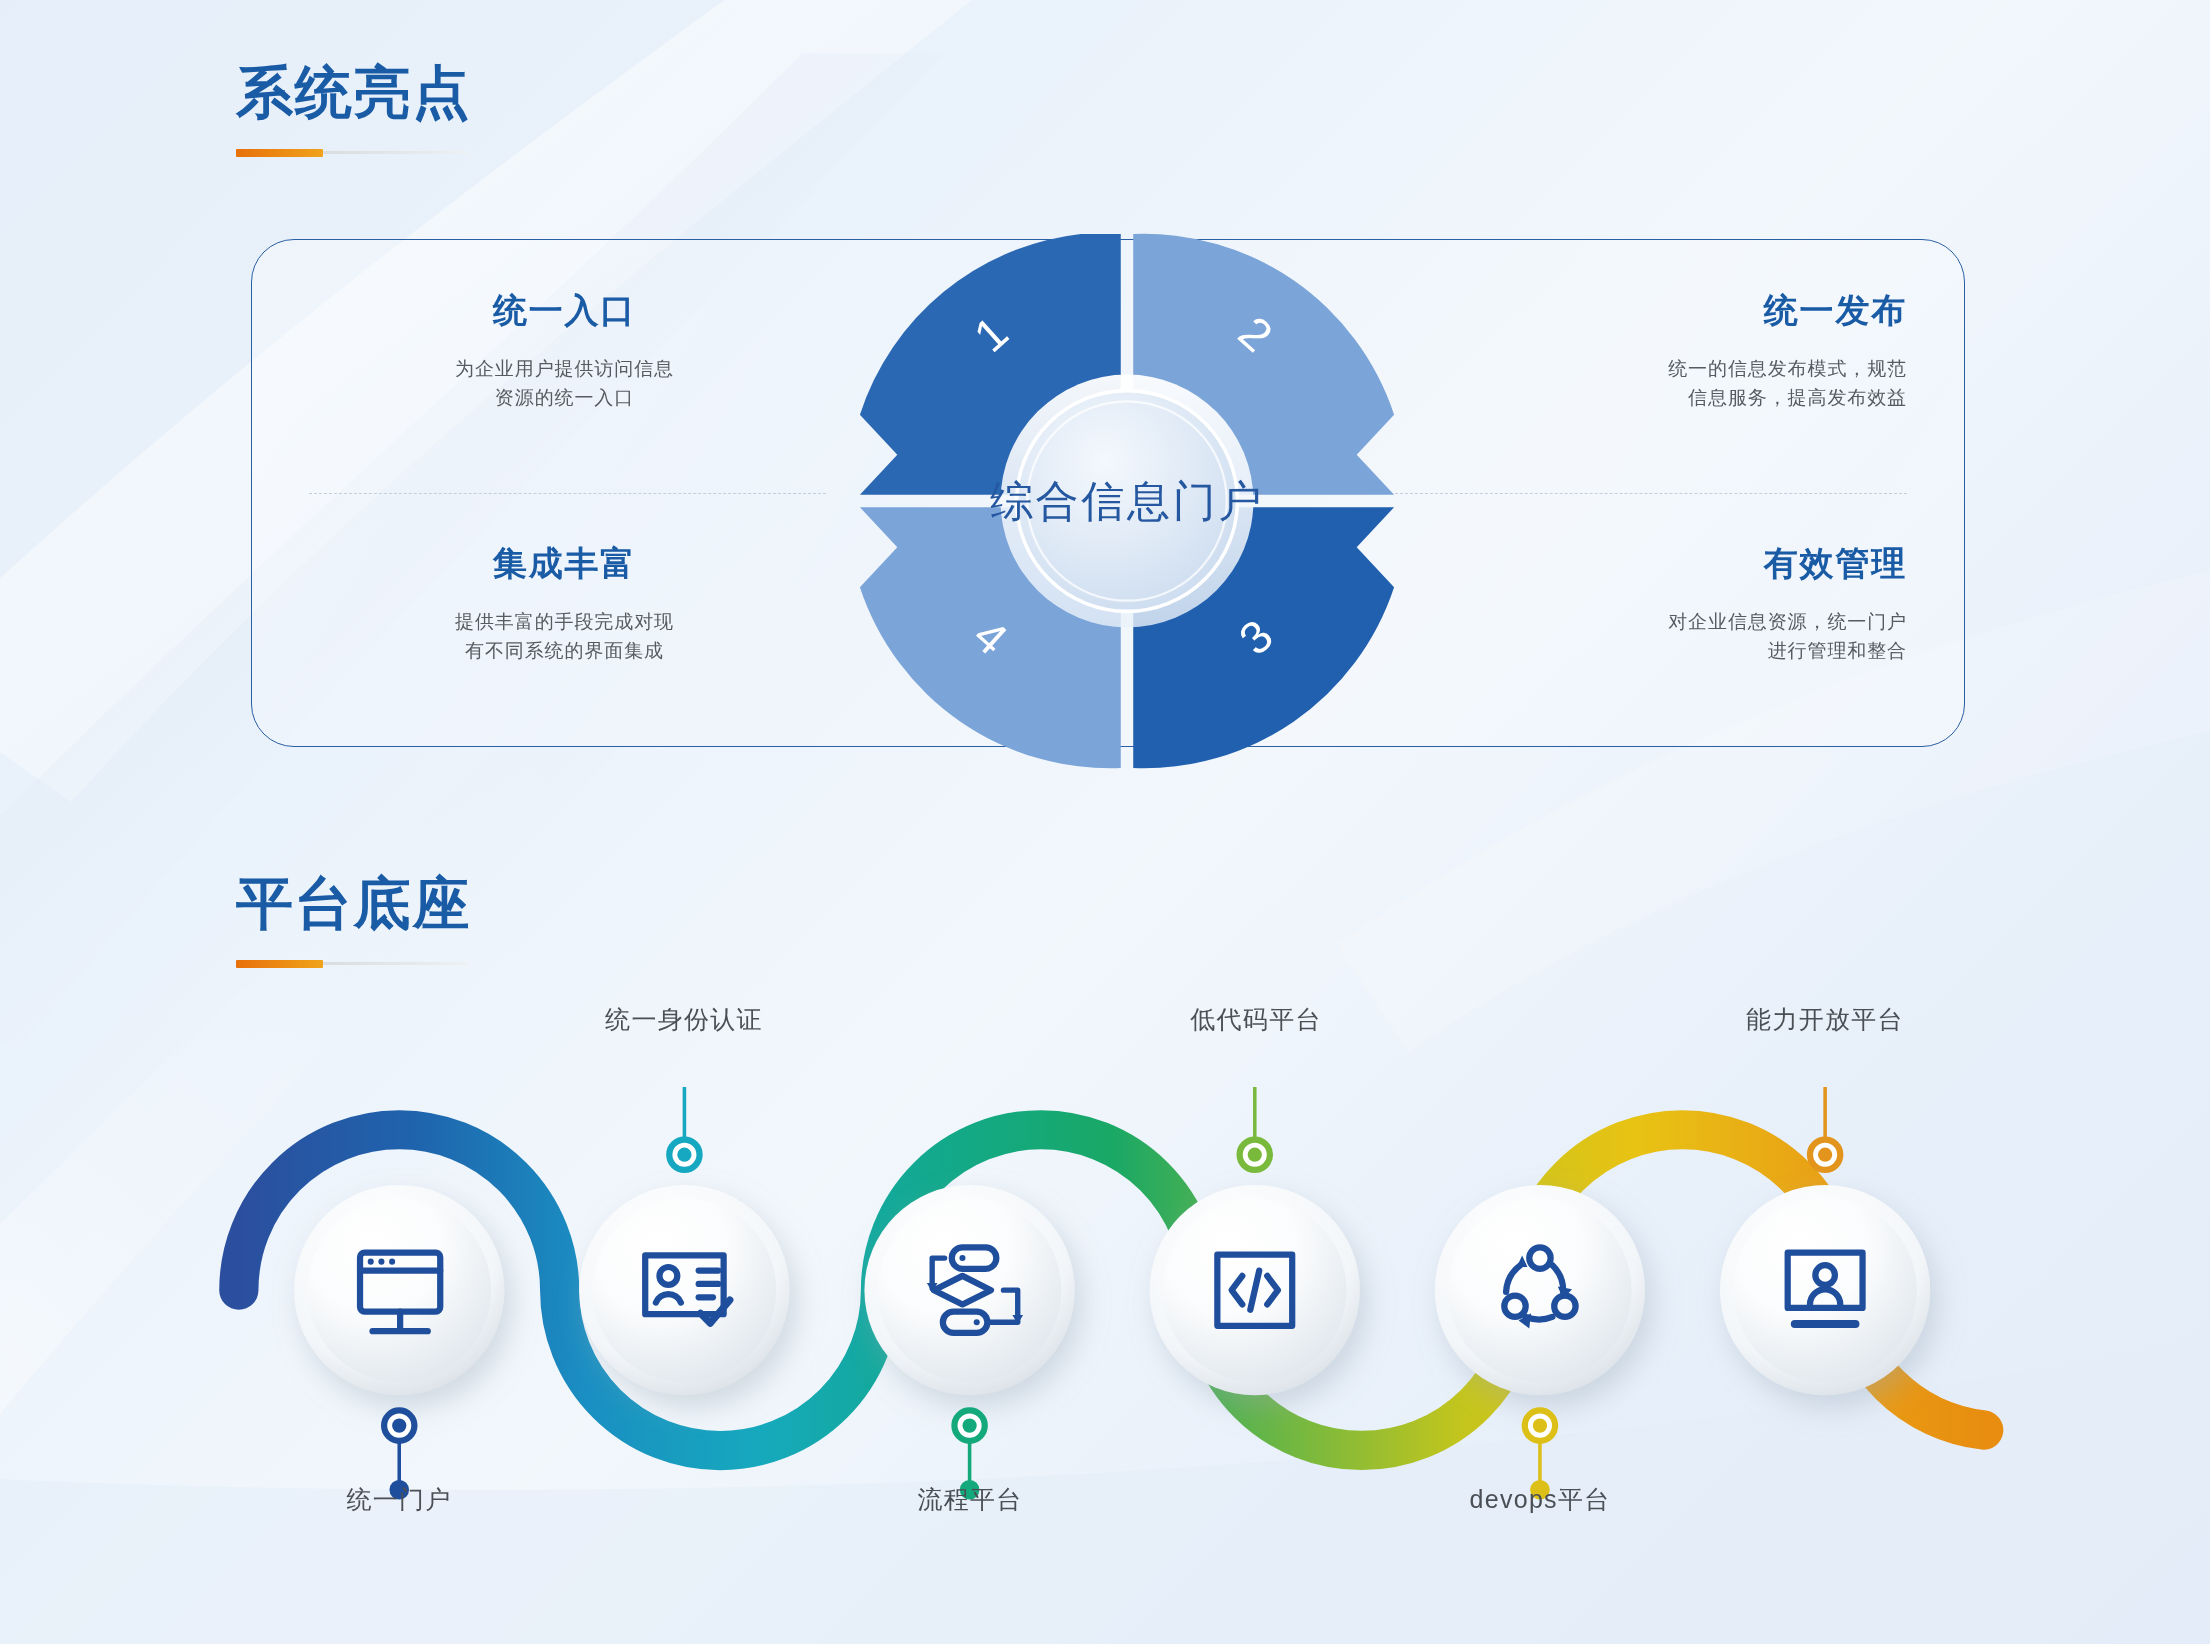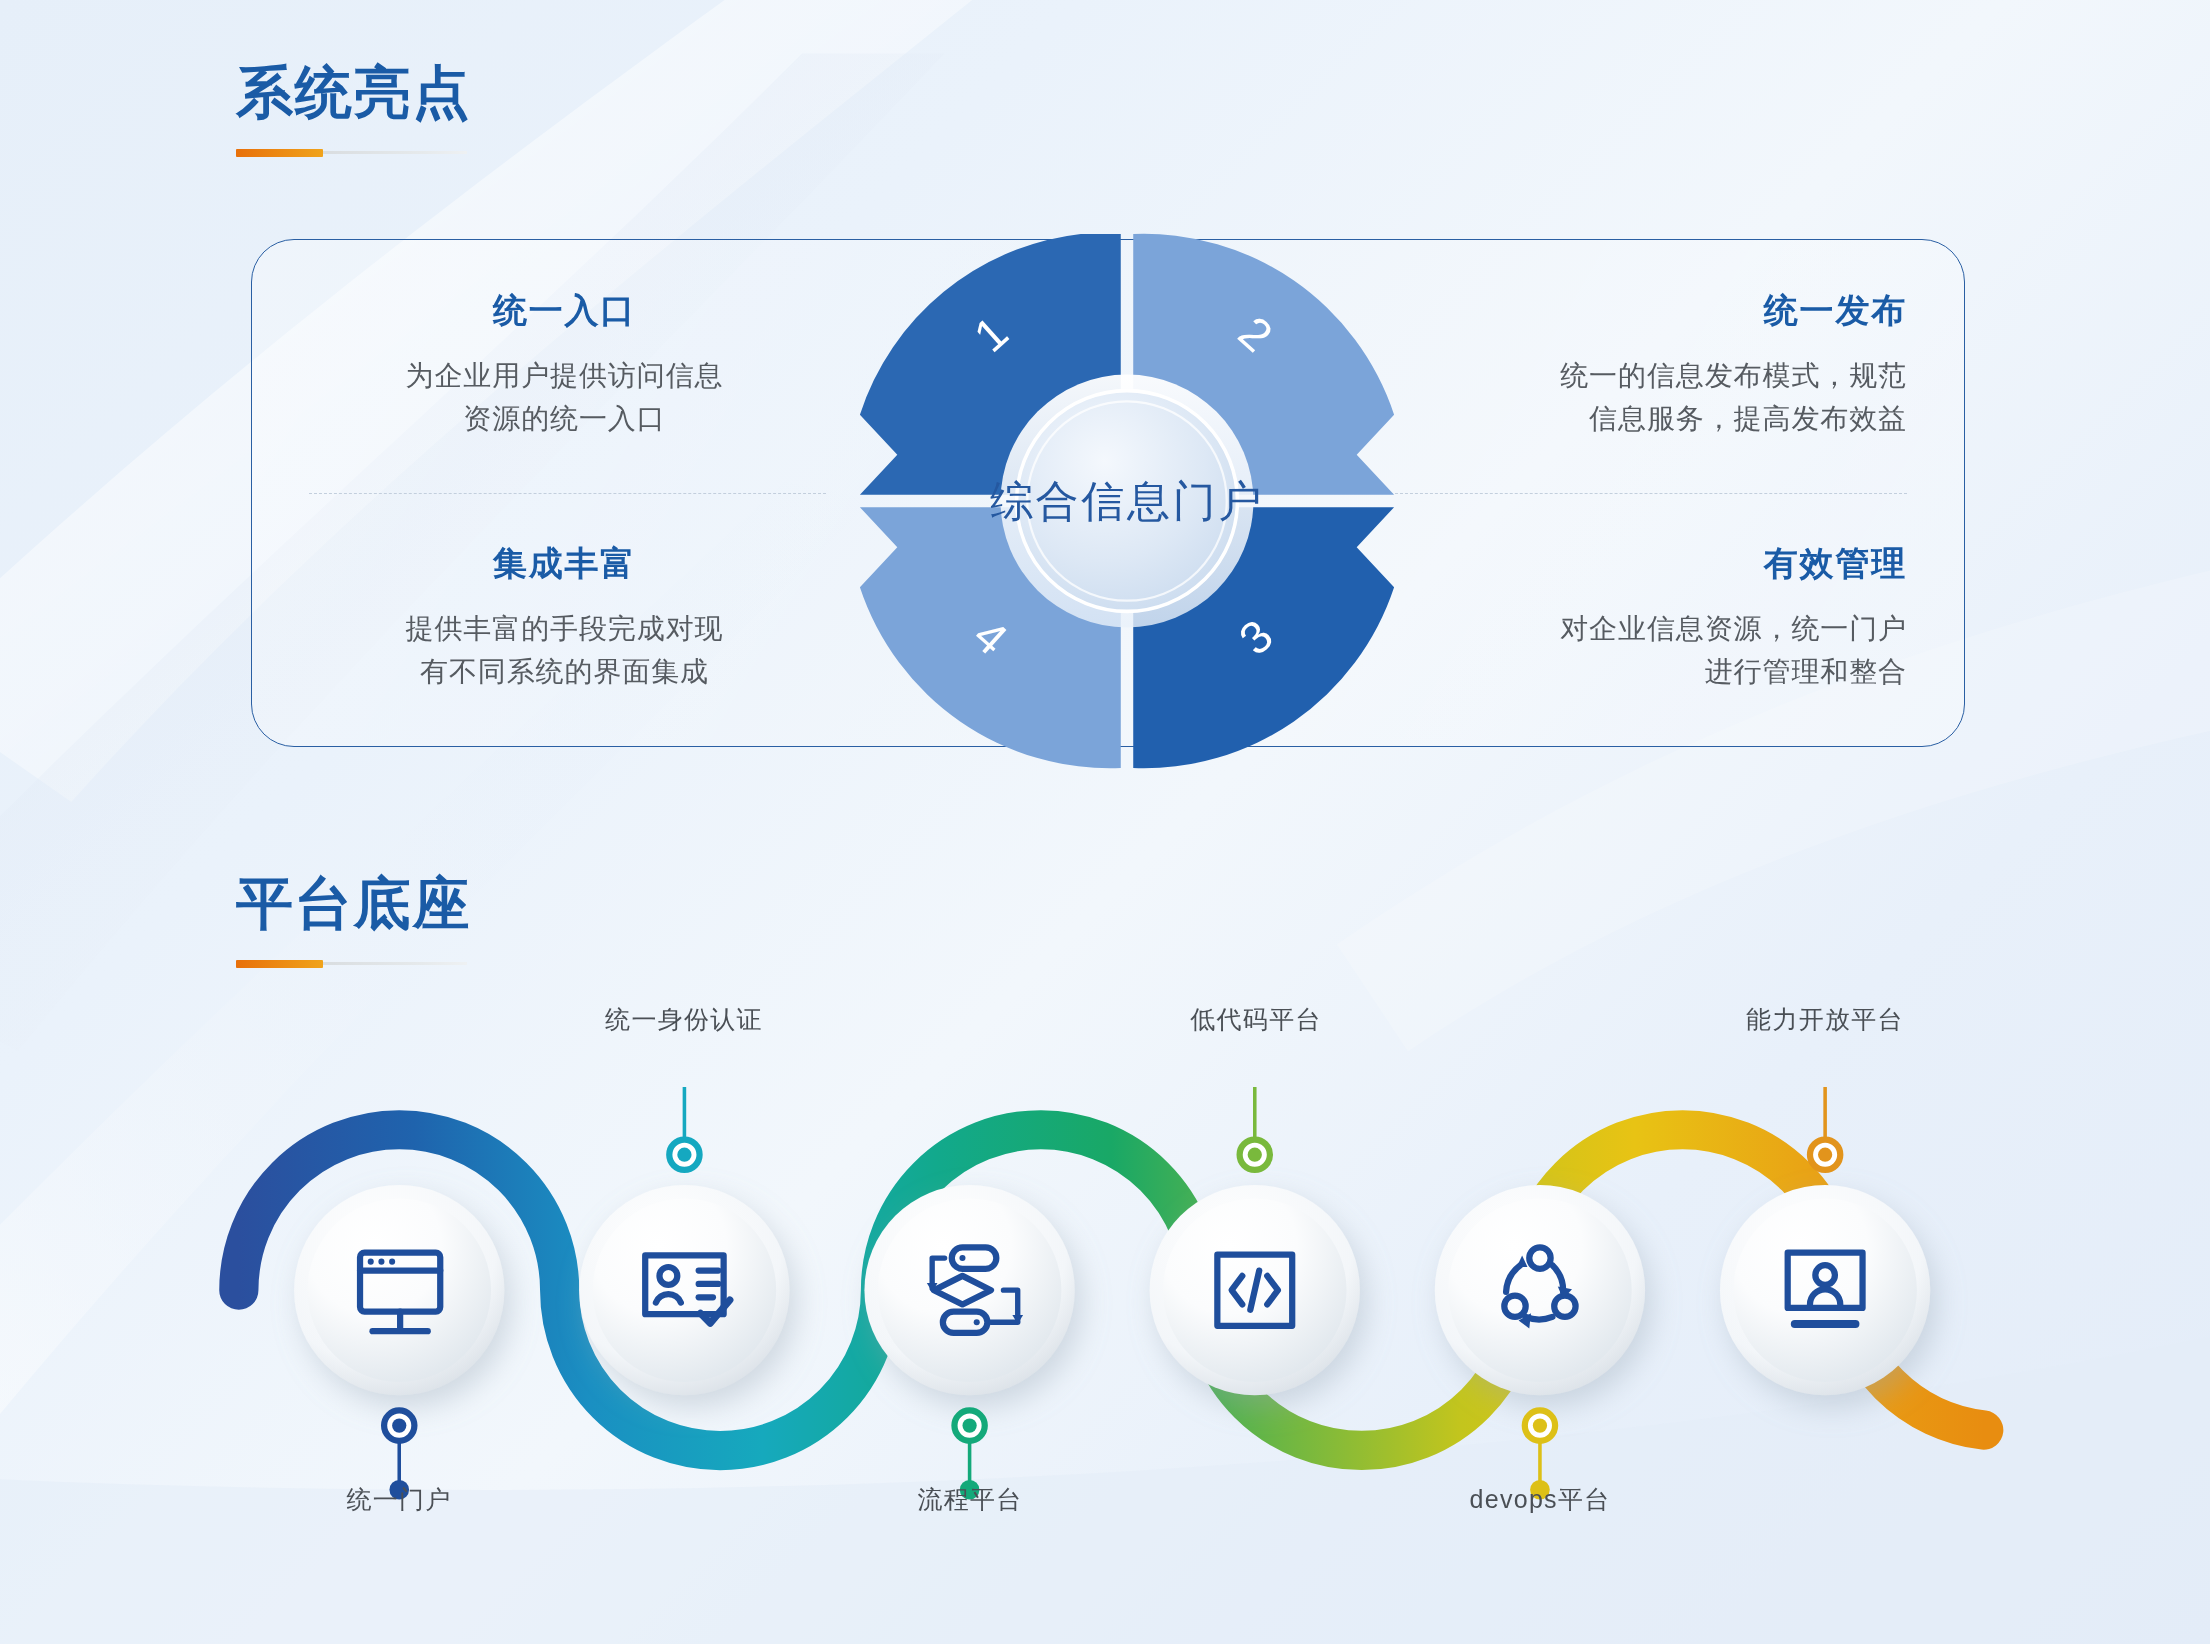--- a/index.html
+++ b/index.html
@@ -46,21 +46,21 @@
   .hl-block { position: absolute; width: 499px; }
   .hl-block.l { left: 63px; text-align: center; }
   .hl-block.r { right: 57px; text-align: right; }
   .hl-block.t { top: 50px; }
   .hl-block.b { top: 303px; }
   .hl-title {
     font-size: 34px; font-weight: bold; color: #1a5ba6; letter-spacing: 1.8px;
     line-height: 1.2; margin-bottom: 23px;
   }
   .hl-desc {
-    font-size: 28px; color: #565b61; line-height: 1.55; letter-spacing: 0.9px;
+    font-size: 19px; color: #565b61; line-height: 1.55; letter-spacing: 0.9px;
   }
 
   
   .donut { position: absolute; left: 851px; top: 225px; width: 552px; height: 552px; }
   .donut-num {
     position: absolute; color: #ffffff; font-size: 46px; font-weight: 500;
     font-family: "Liberation Sans", sans-serif;
   }
   .n1 { left: 127px; top: 82px;  transform: rotate(-42deg); }
   .n2 { left: 392px; top: 82px;  transform: rotate(42deg); }

